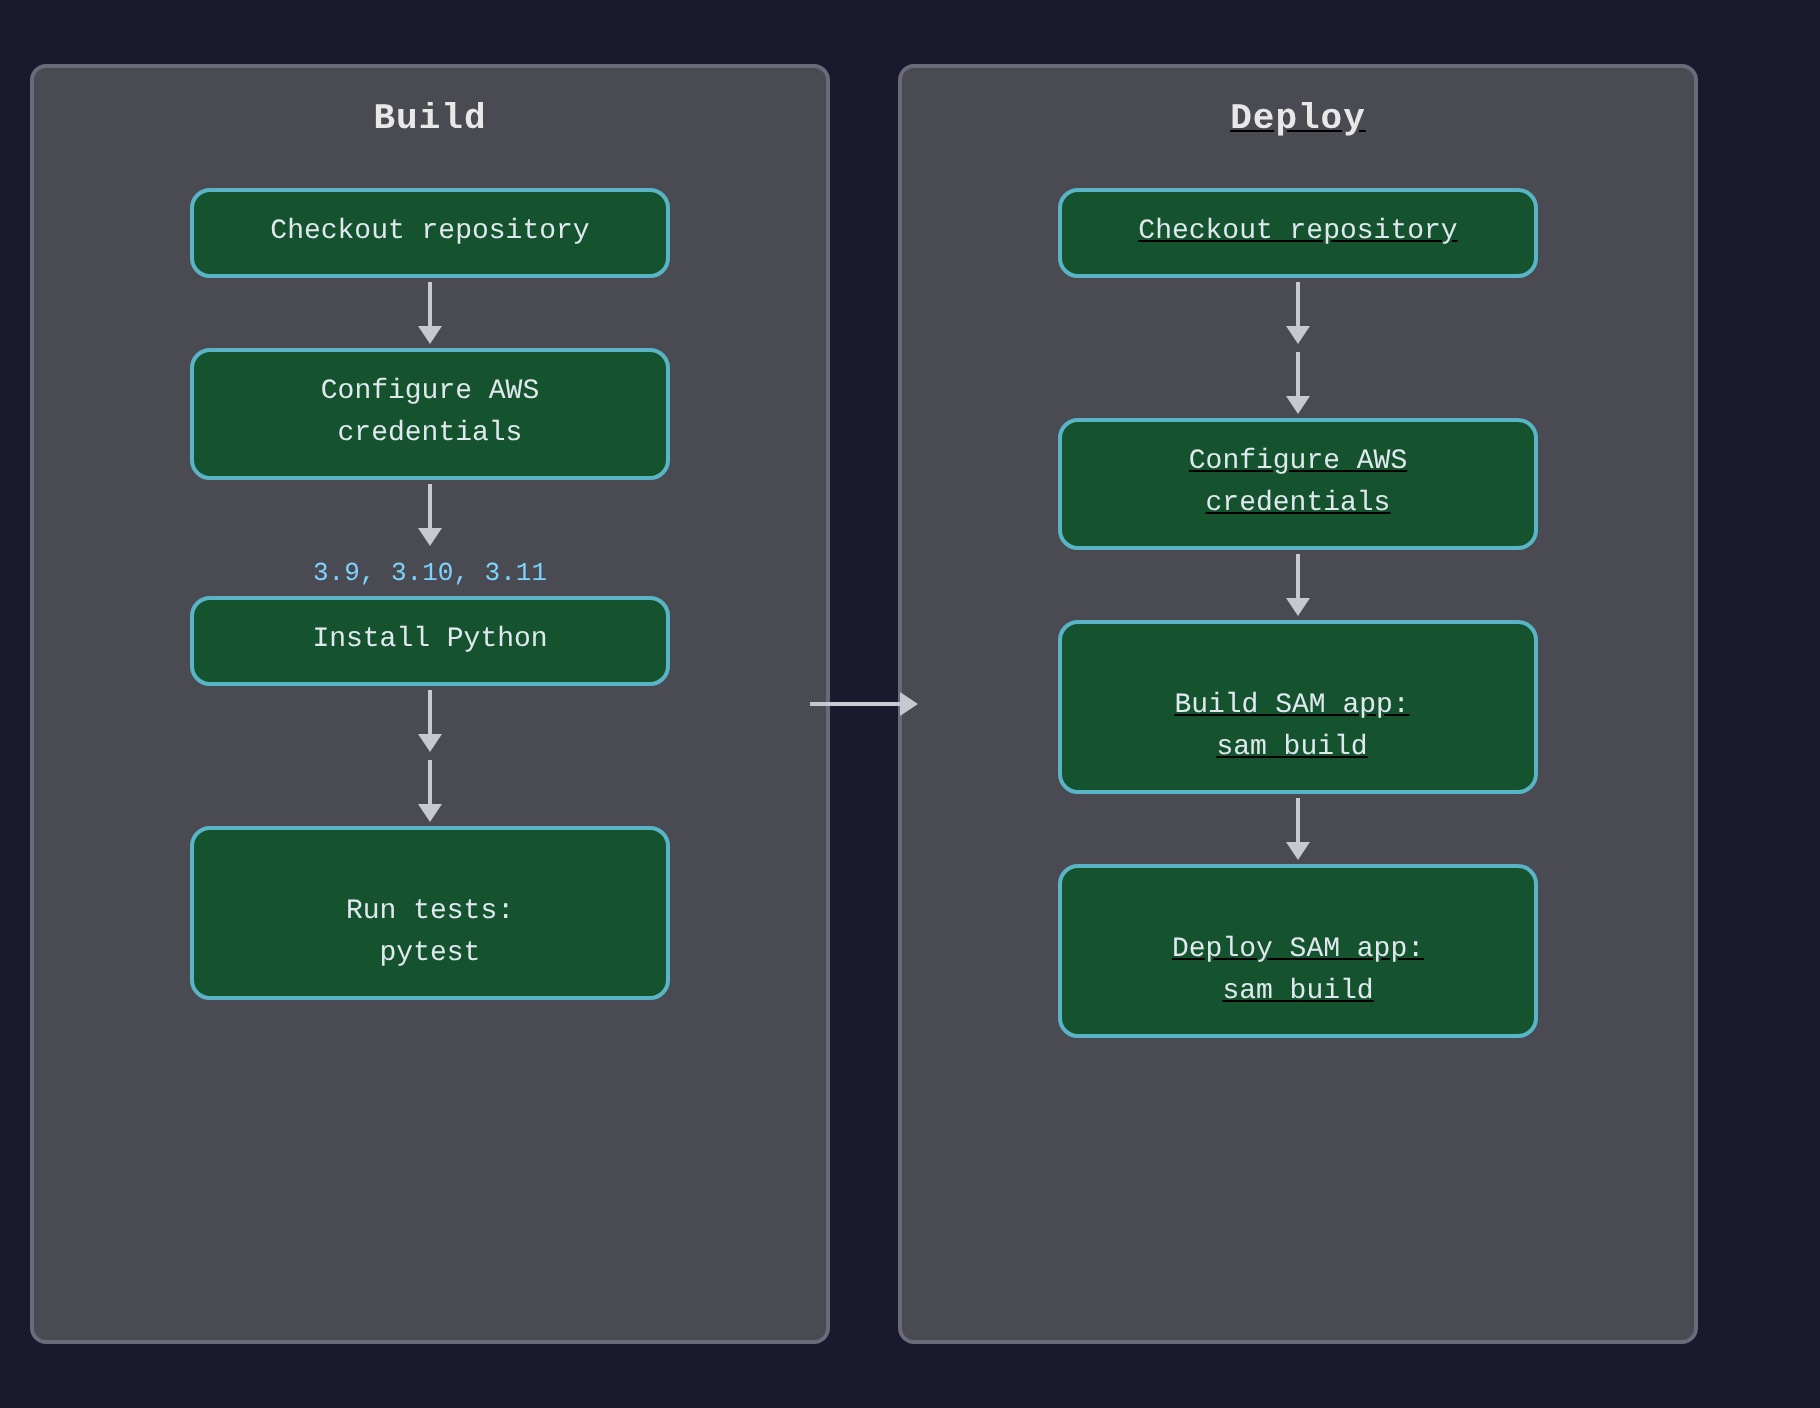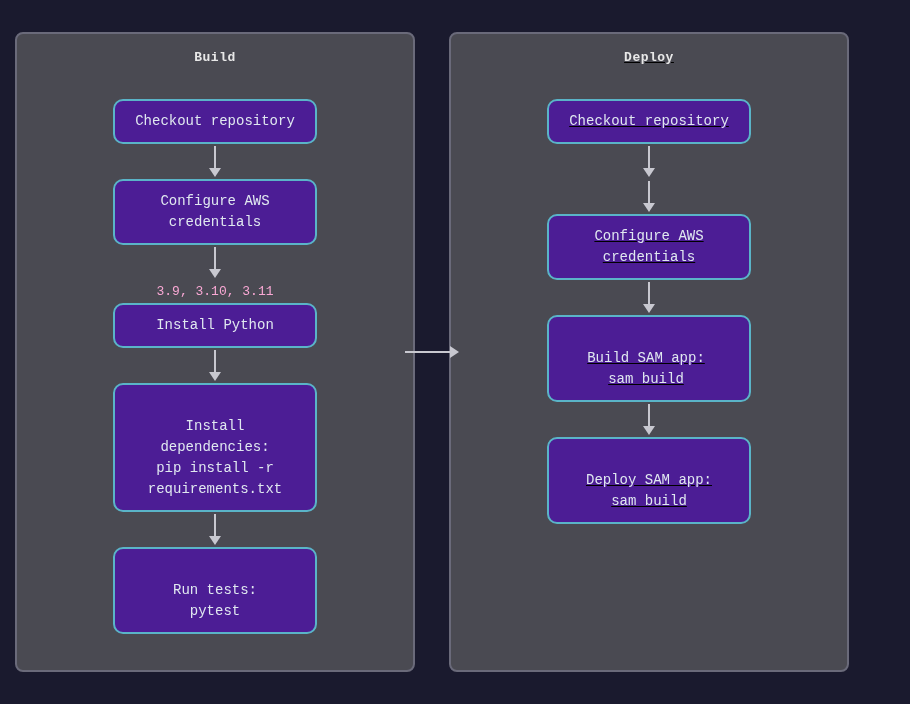--- a/index.html
+++ b/index.html
@@ -40,35 +40,35 @@
     }
 
     .deploy-box {
       width: 400px;
       height: 640px;
       text-decoration: underline;
     }
 
     .pipeline-title {
       color: #e8e8e8;
-      font-size: 13px;
+      font-size: 18px;
       font-weight: bold;
-      margin-bottom: 34px;
+      margin-bottom: 24px;
       letter-spacing: 0.5px;
     }
 
     .step-node {
-      background-color: #4c1d95;
+      background-color: #14532d;
       border: 2px solid #5ab4c8;
       border-radius: 10px;
       color: #e0e8f0;
       font-size: 14px;
       text-align: center;
       padding: 10px 18px;
-      width: 204px;
+      width: 240px;
       line-height: 1.5;
     }
 
     .arrow-down {
       display: flex;
       flex-direction: column;
       align-items: center;
       margin: 2px 0;
     }
 
@@ -80,21 +80,21 @@
 
     .arrow-head {
       width: 0;
       height: 0;
       border-left: 6px solid transparent;
       border-right: 6px solid transparent;
       border-top: 9px solid #c8c8d0;
     }
 
     .matrix-label {
-      color: #f9a8d4;
+      color: #7dd3fc;
       font-size: 13px;
       margin: 4px 0 4px 0;
       text-align: center;
     }
 
     .horizontal-arrow-container {
       display: flex;
       align-items: center;
       margin: 0 -10px;
       z-index: 10;
@@ -154,24 +154,20 @@
 
       <div class="step-node">
         <span>Install Python</span>
       </div>
 
       <div class="arrow-down">
         <div class="arrow-line"></div>
         <div class="arrow-head"></div>
       </div>
 
-      <div class="step-node" style="white-space: pre-line;">
-        <span>Install dependencies:
-pip install -r requirements.txt</span>
-      </div>
 
       <div class="arrow-down">
         <div class="arrow-line"></div>
         <div class="arrow-head"></div>
       </div>
 
       <div class="step-node" style="white-space: pre-line;">
         <span>Run tests:
 pytest</span>
       </div>

